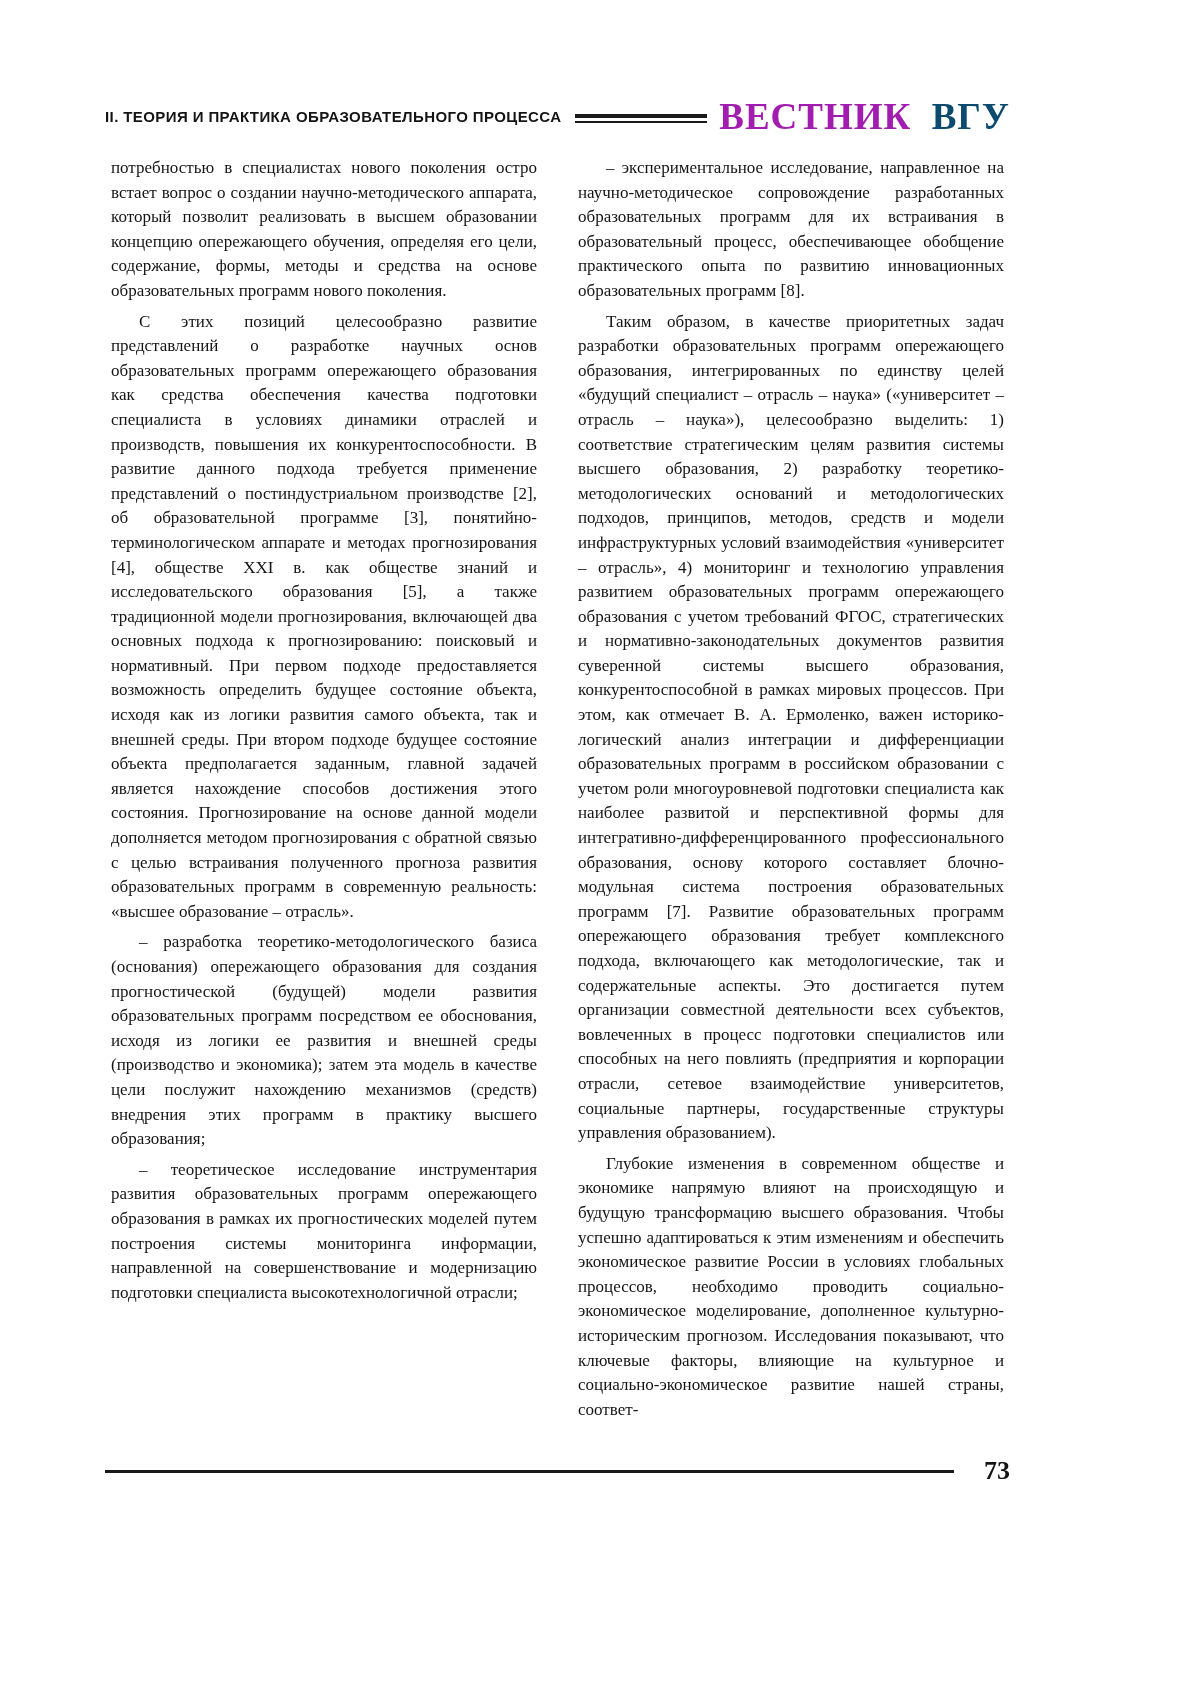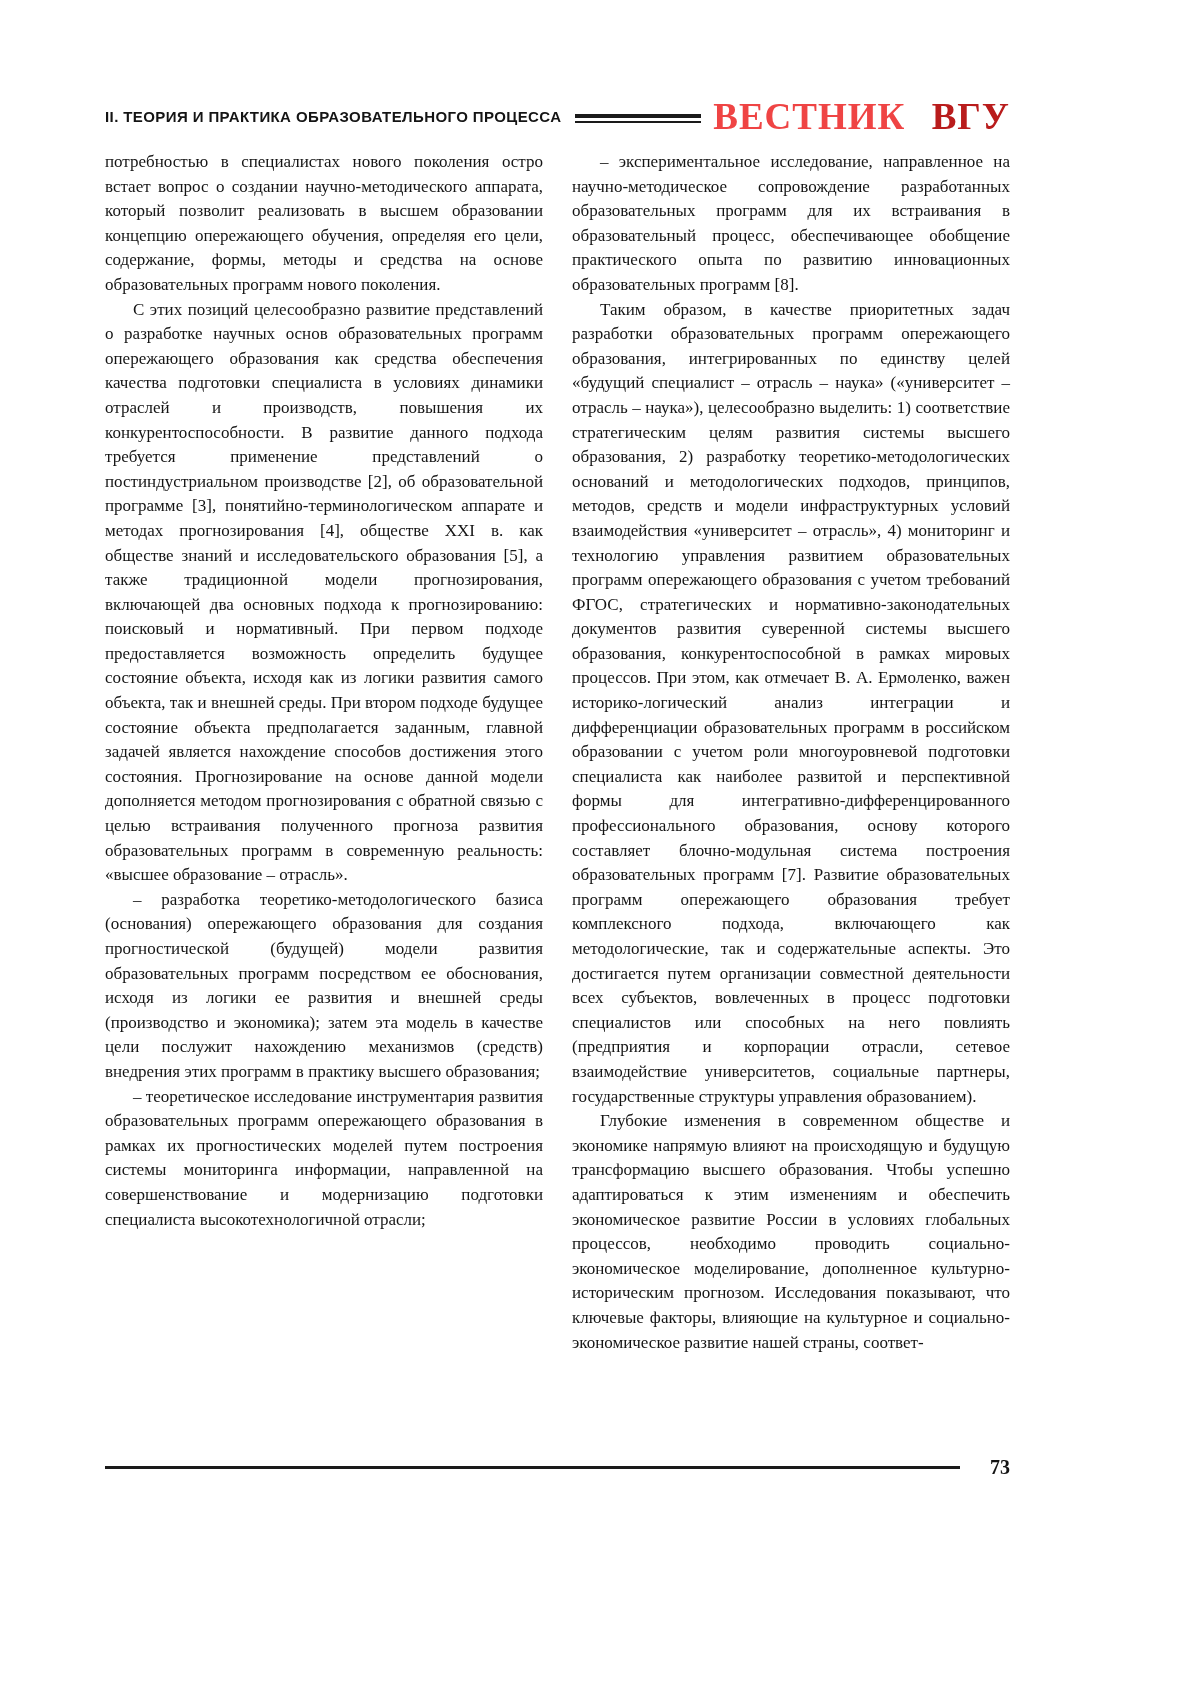--- a/index.html
+++ b/index.html
@@ -43,42 +43,42 @@
     box-sizing: content-box;
   }
   .journal-logo {
     white-space: nowrap;
     font-family: "Liberation Serif", "DejaVu Serif", serif;
     font-weight: bold;
     font-size: 37px;
     line-height: 1;
     letter-spacing: 1px;
   }
-  .logo-black { color: #ef4444; }
-  .logo-gray  { color: #b91c1c; margin-left: 16px; }
+  .logo-black { color: #a21caf; }
+  .logo-gray  { color: #0c4a6e; margin-left: 10px; }
 
   
   .columns {
     position: absolute;
     top: 150px;
     left: 105px;
     width: 905px;
     display: flex;
     gap: 29px;
   }
   .col {
     width: 438px;
     font-size: 17px;
     line-height: 24.6px;
     text-align: justify;
     hyphens: auto;
     -webkit-hyphens: auto;
   }
   .col p {
-    margin: 0;
+    margin: 6px;
     text-indent: 28px;
   }
   .col p.continuation {
     text-indent: 0;
   }
 
   
   .page-footer {
     position: absolute;
     top: 1456px;
@@ -88,21 +88,21 @@
     align-items: center;
   }
   .footer-rule {
     flex: 1;
     height: 3px;
     background: #1a1a1a;
   }
   .page-number {
     margin-left: 30px;
     font-weight: bold;
-    font-size: 20px;
+    font-size: 26px;
     color: #141414;
   }
 </style>
 </head>
 <body>
 
 <div class="page">
 
   <header class="page-header">
     <span class="section-title">II. ТЕОРИЯ И ПРАКТИКА ОБРАЗОВАТЕЛЬНОГО ПРОЦЕССА</span>

